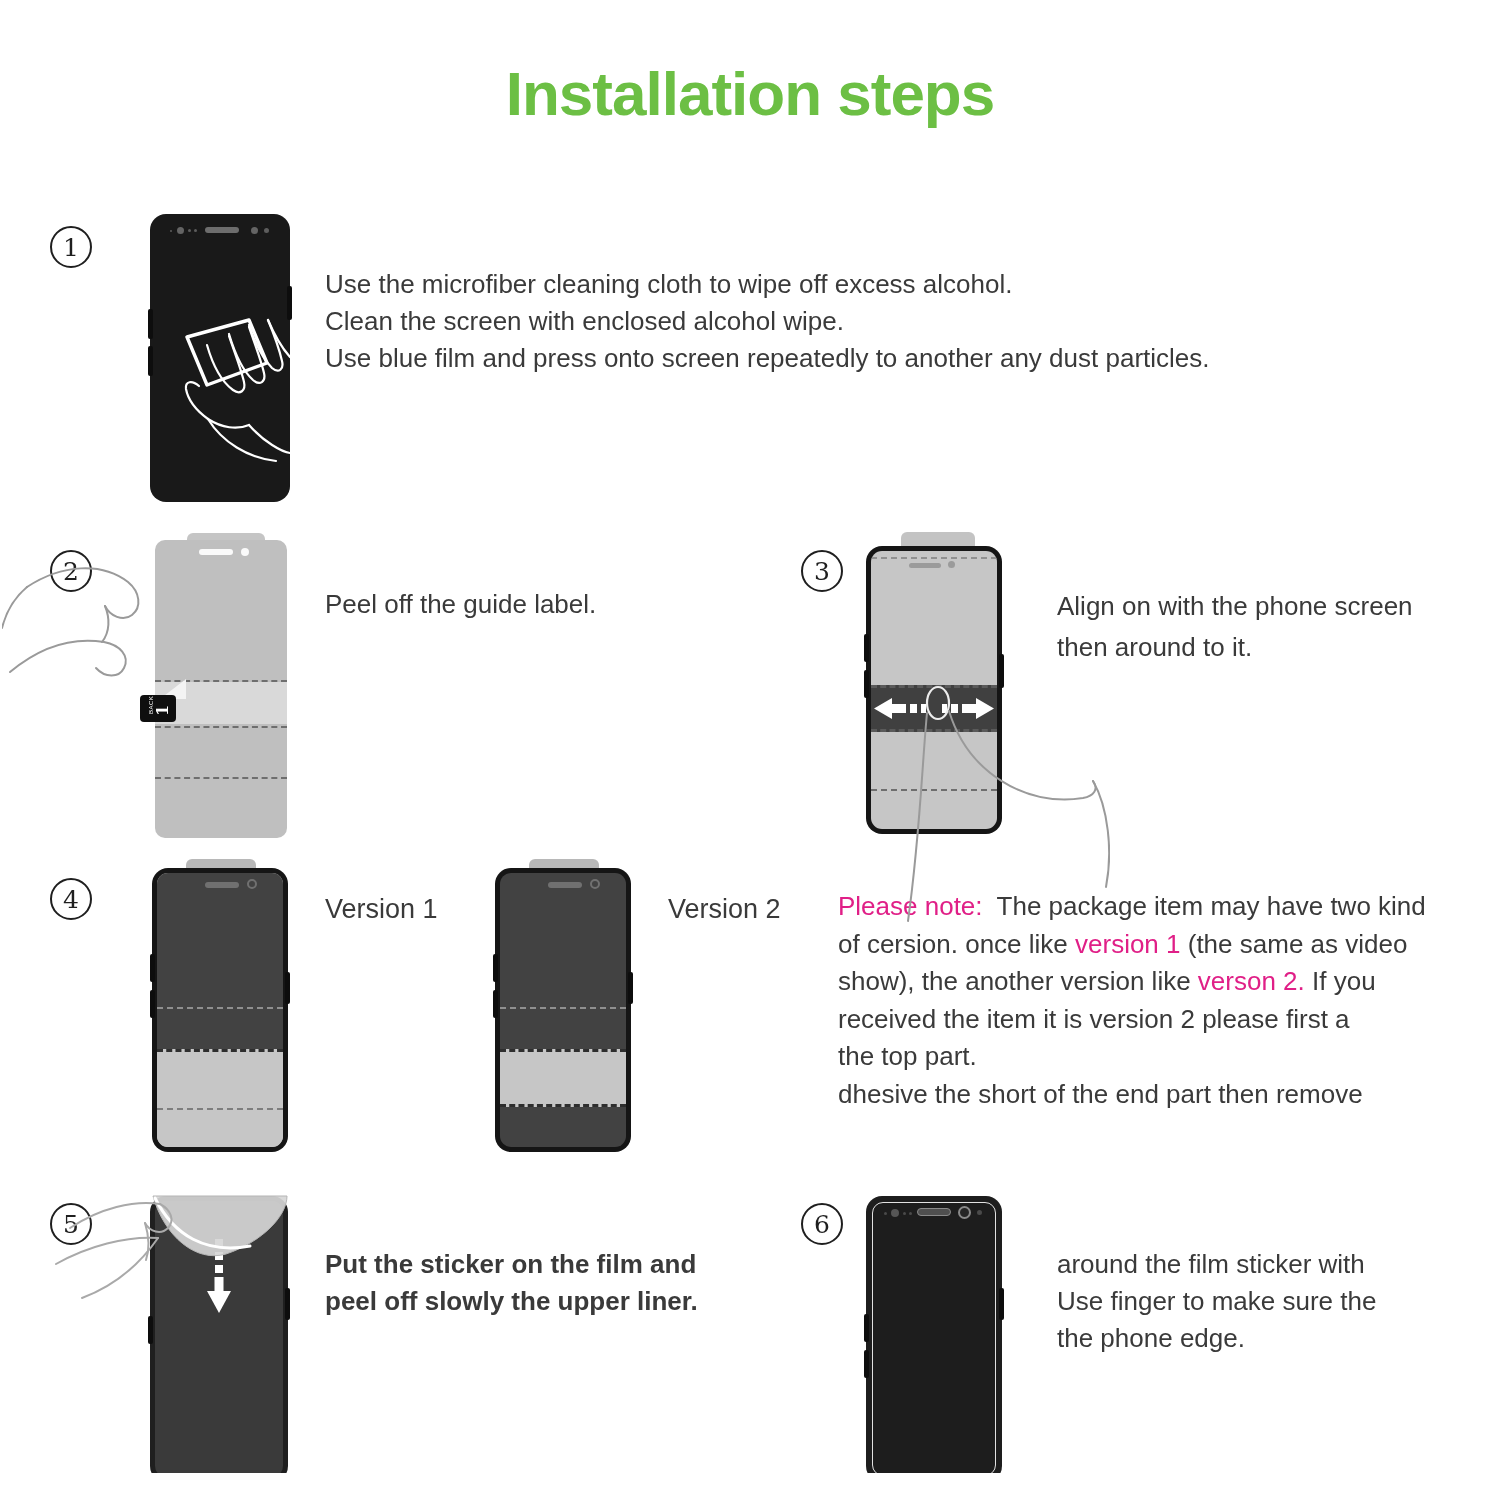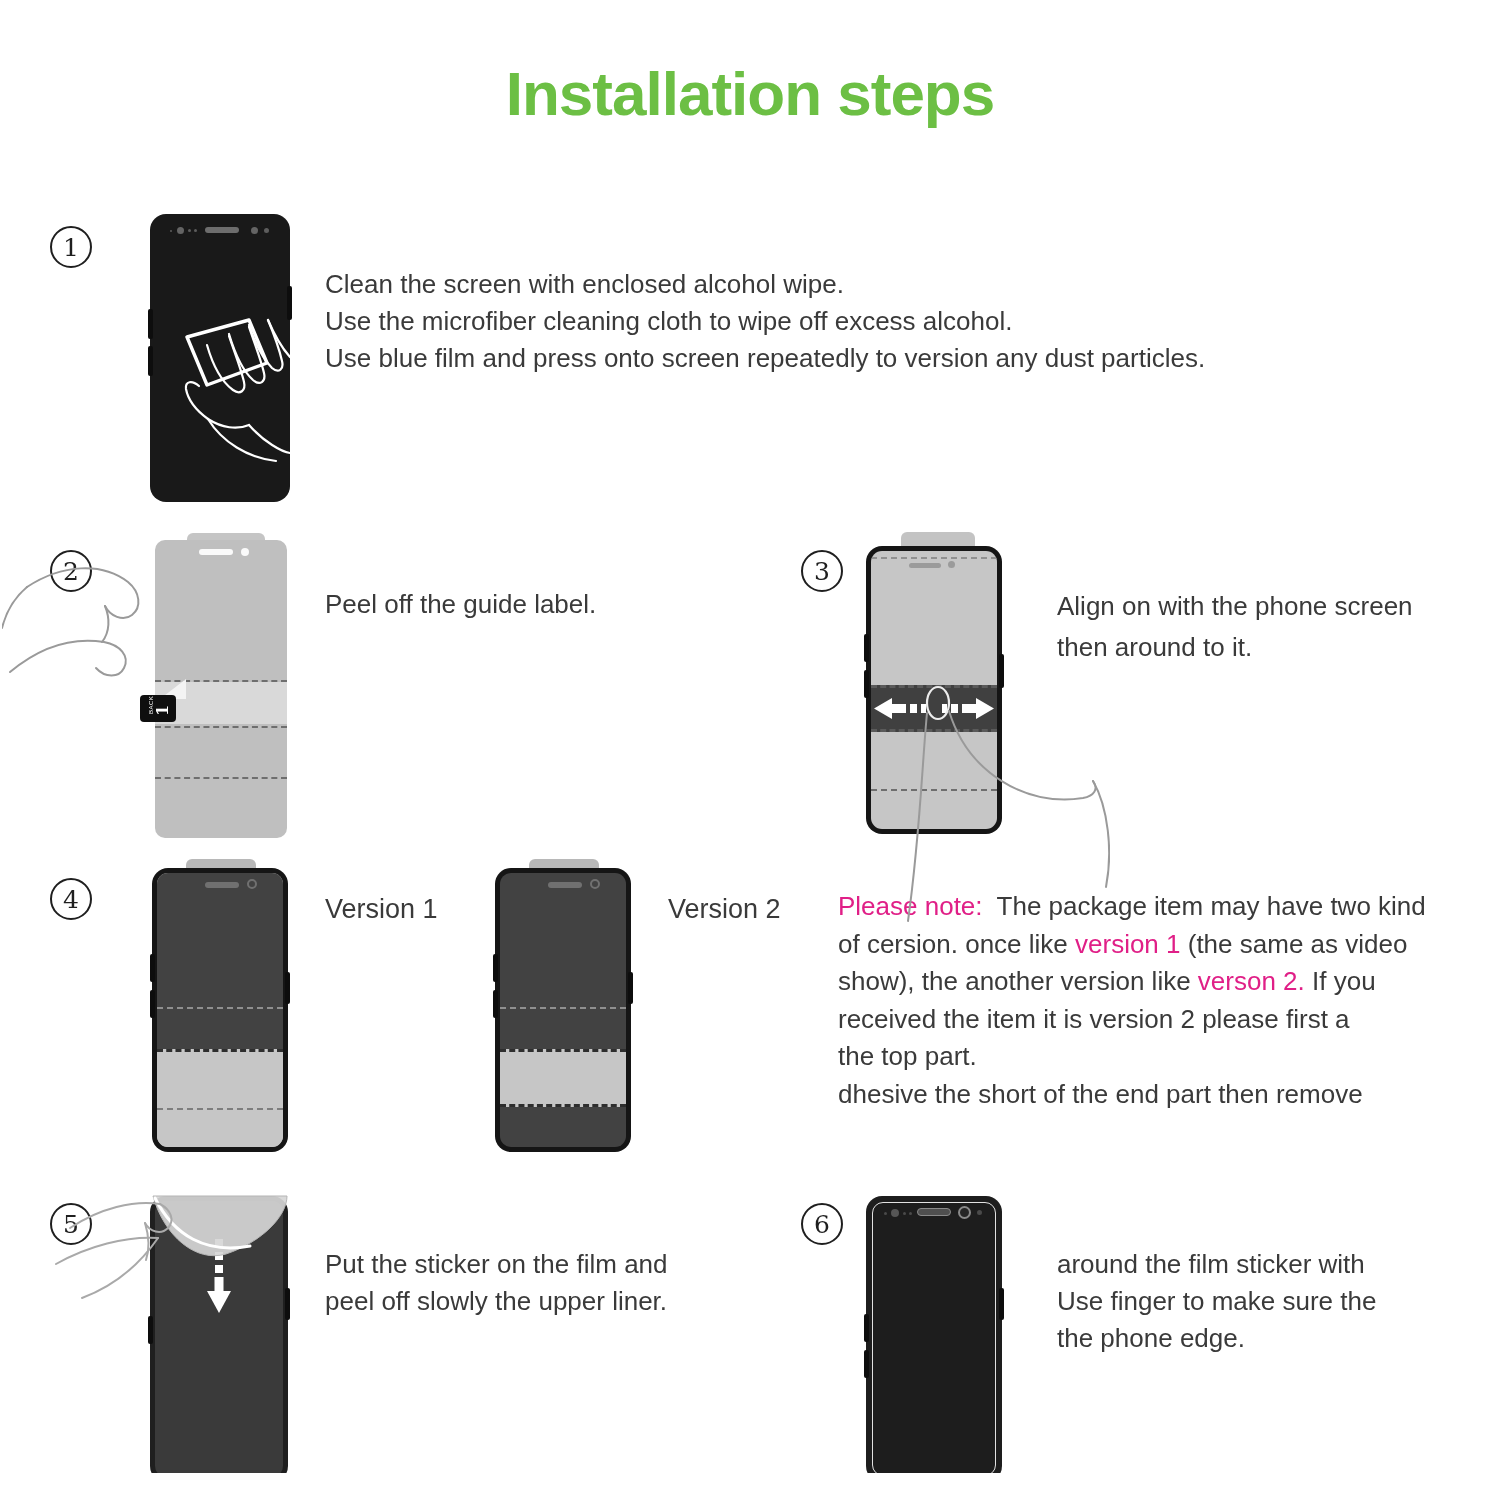--- a/index.html
+++ b/index.html
@@ -76,23 +76,23 @@
         <path d="M99,111 C105,129 113,145 122,154 C129,160 134,155 132,147 C129,134 123,118 118,106"></path>
         <path d="M118,106 C124,120 131,133 140,143"></path>
         <path d="M49,172 C42,166 35,167 36,175 C38,186 47,197 58,205 C72,214 87,216 99,211"></path>
         <path d="M58,205 C72,228 98,244 126,247"></path>
         <path d="M99,211 C114,228 132,238 140,239"></path>
       </g>
     </svg>
   </div>
 
   <div class="txt" style="left:325px;top:266px;">
+    <div class="line"><span>Use the microfiber cleaning cloth to wipe off excess alcohol.</span></div>
     <div class="line"><span>Clean the screen with enclosed alcohol wipe.</span></div>
-    <div class="line"><span>Use the microfiber cleaning cloth to wipe off excess alcohol.</span></div>
-    <div class="line"><span>Use blue film and press onto screen repeatedly to version any dust particles.</span></div>
+    <div class="line"><span>Use blue film and press onto screen repeatedly to another any dust particles.</span></div>
   </div>
 
   <div class="badge" style="left:50px;top:550px;">
     <span>2</span>
   </div>
 
   <div class="tab" style="left:187px;top:533px;width:78px;height:18px;background:#c5c5c5;"></div>
   <div class="film" style="left:155px;top:540px;width:132px;height:298px;">
     <div>
       <div class="pill" style="left:44px;top:9px;width:34px;height:6px;background:#fafafa;"></div>
@@ -244,21 +244,21 @@
     <path d="M115,32 C134,70 166,88 210,80" fill="none" stroke="#ffffff" stroke-width="3" stroke-linecap="round"></path>
     <g fill="none" stroke="#a9a9a9" stroke-width="2" stroke-linecap="round" stroke-linejoin="round">
       <path d="M30,62 C60,42 94,34 120,38"></path>
       <path d="M16,98 C48,80 86,70 118,72"></path>
       <path d="M120,38 C131,44 135,54 128,62 C121,69 110,66 105,57"></path>
       <path d="M118,72 C100,98 74,120 42,132"></path>
       <path d="M105,57 C109,70 110,82 106,94"></path>
     </g>
   </svg>
 
-  <div class="txt" style="left:325px;top:1246px;">
+  <div class="txt" style="left:325px;top:1246px;font-weight:bold;">
     <div class="line"><span>Put the sticker on the film and</span></div>
     <div class="line"><span>peel off slowly the upper liner.</span></div>
   </div>
 
   <div class="badge" style="left:801px;top:1203px;">
     <span>6</span>
   </div>
 
   <div class="phone" style="left:866px;top:1196px;width:136px;height:286px;background:#1d1d1d;">
     <div class="nub" style="left:-2px;top:118px;height:28px;"></div>

